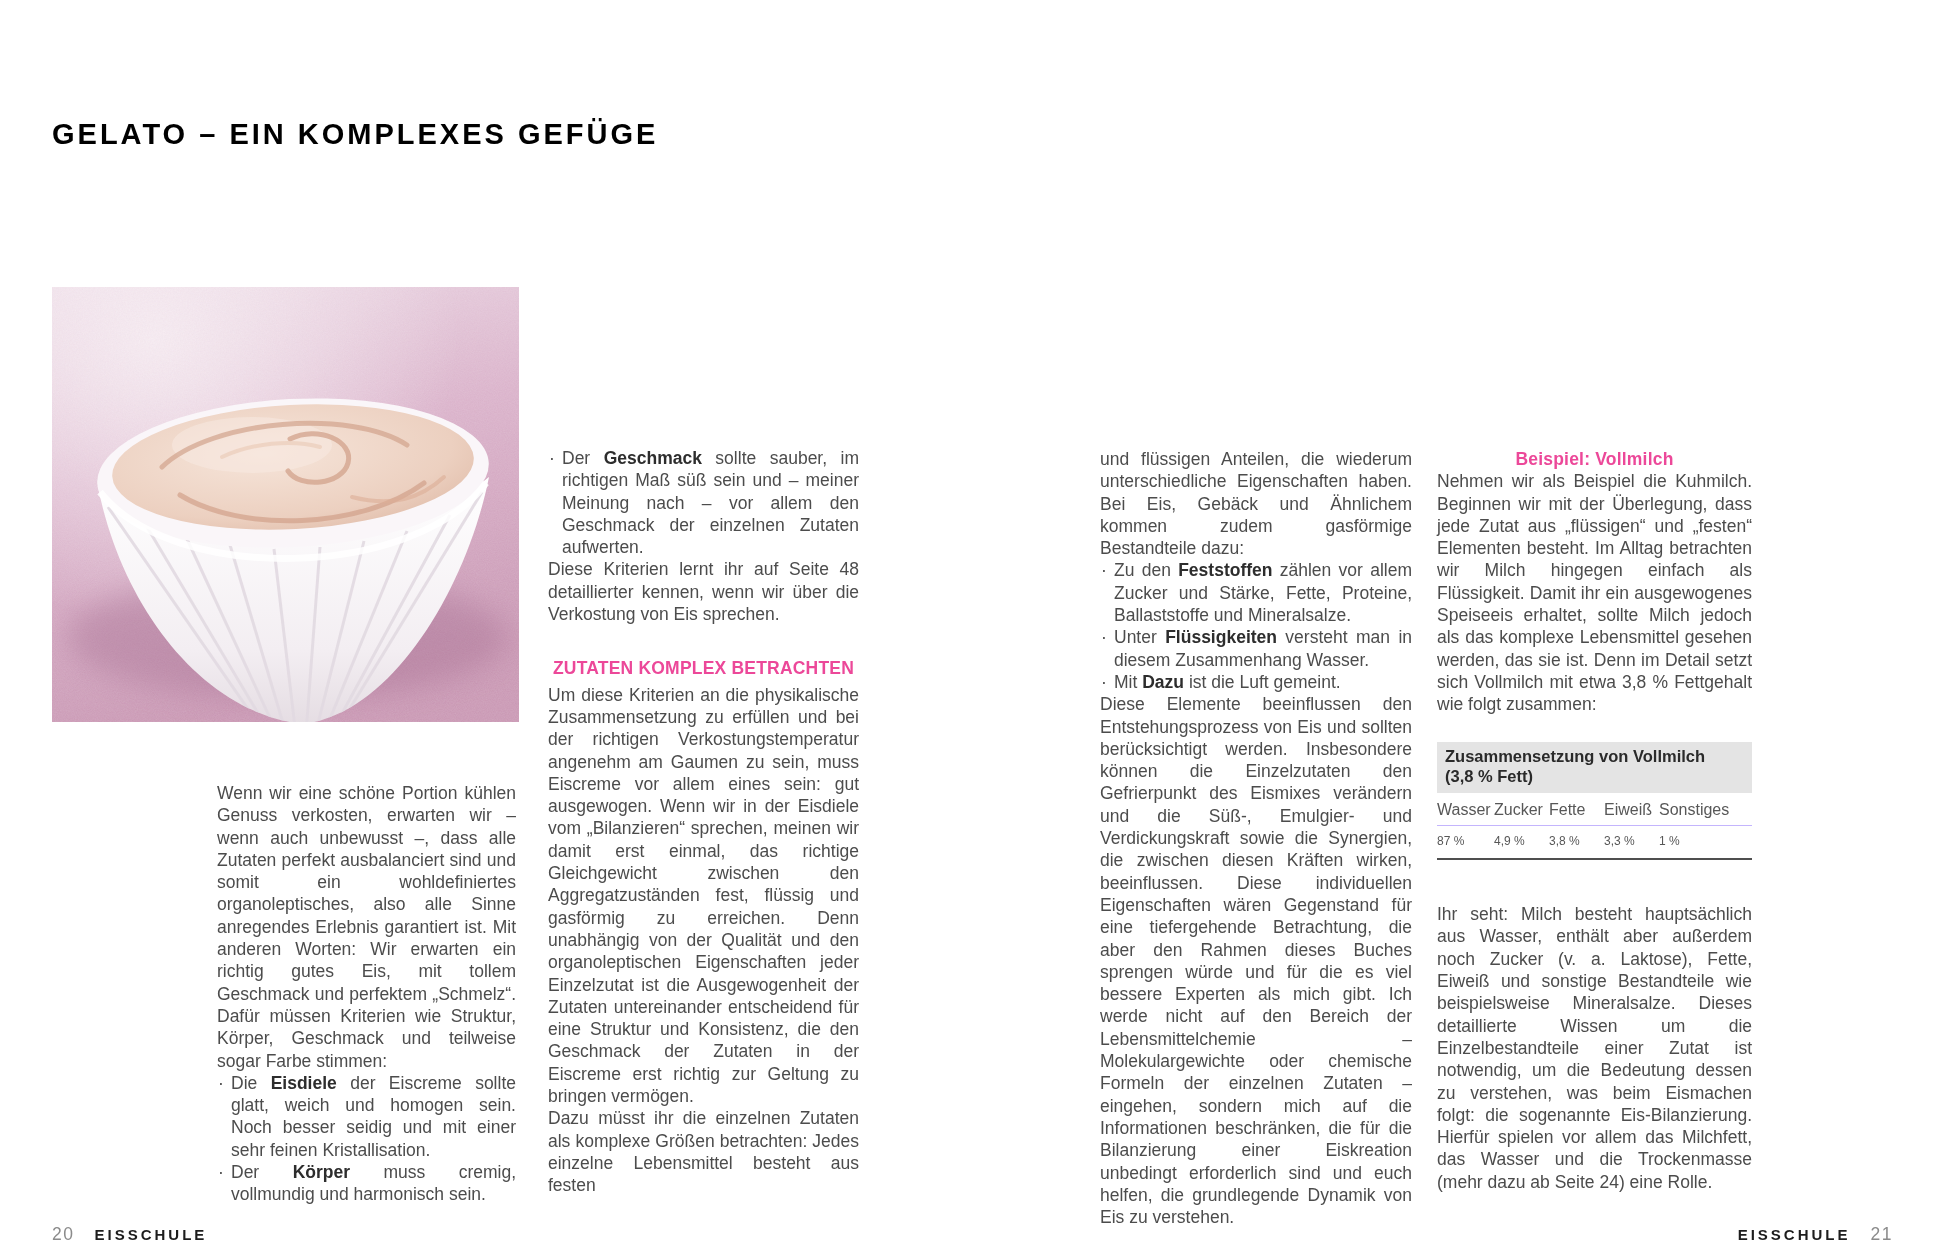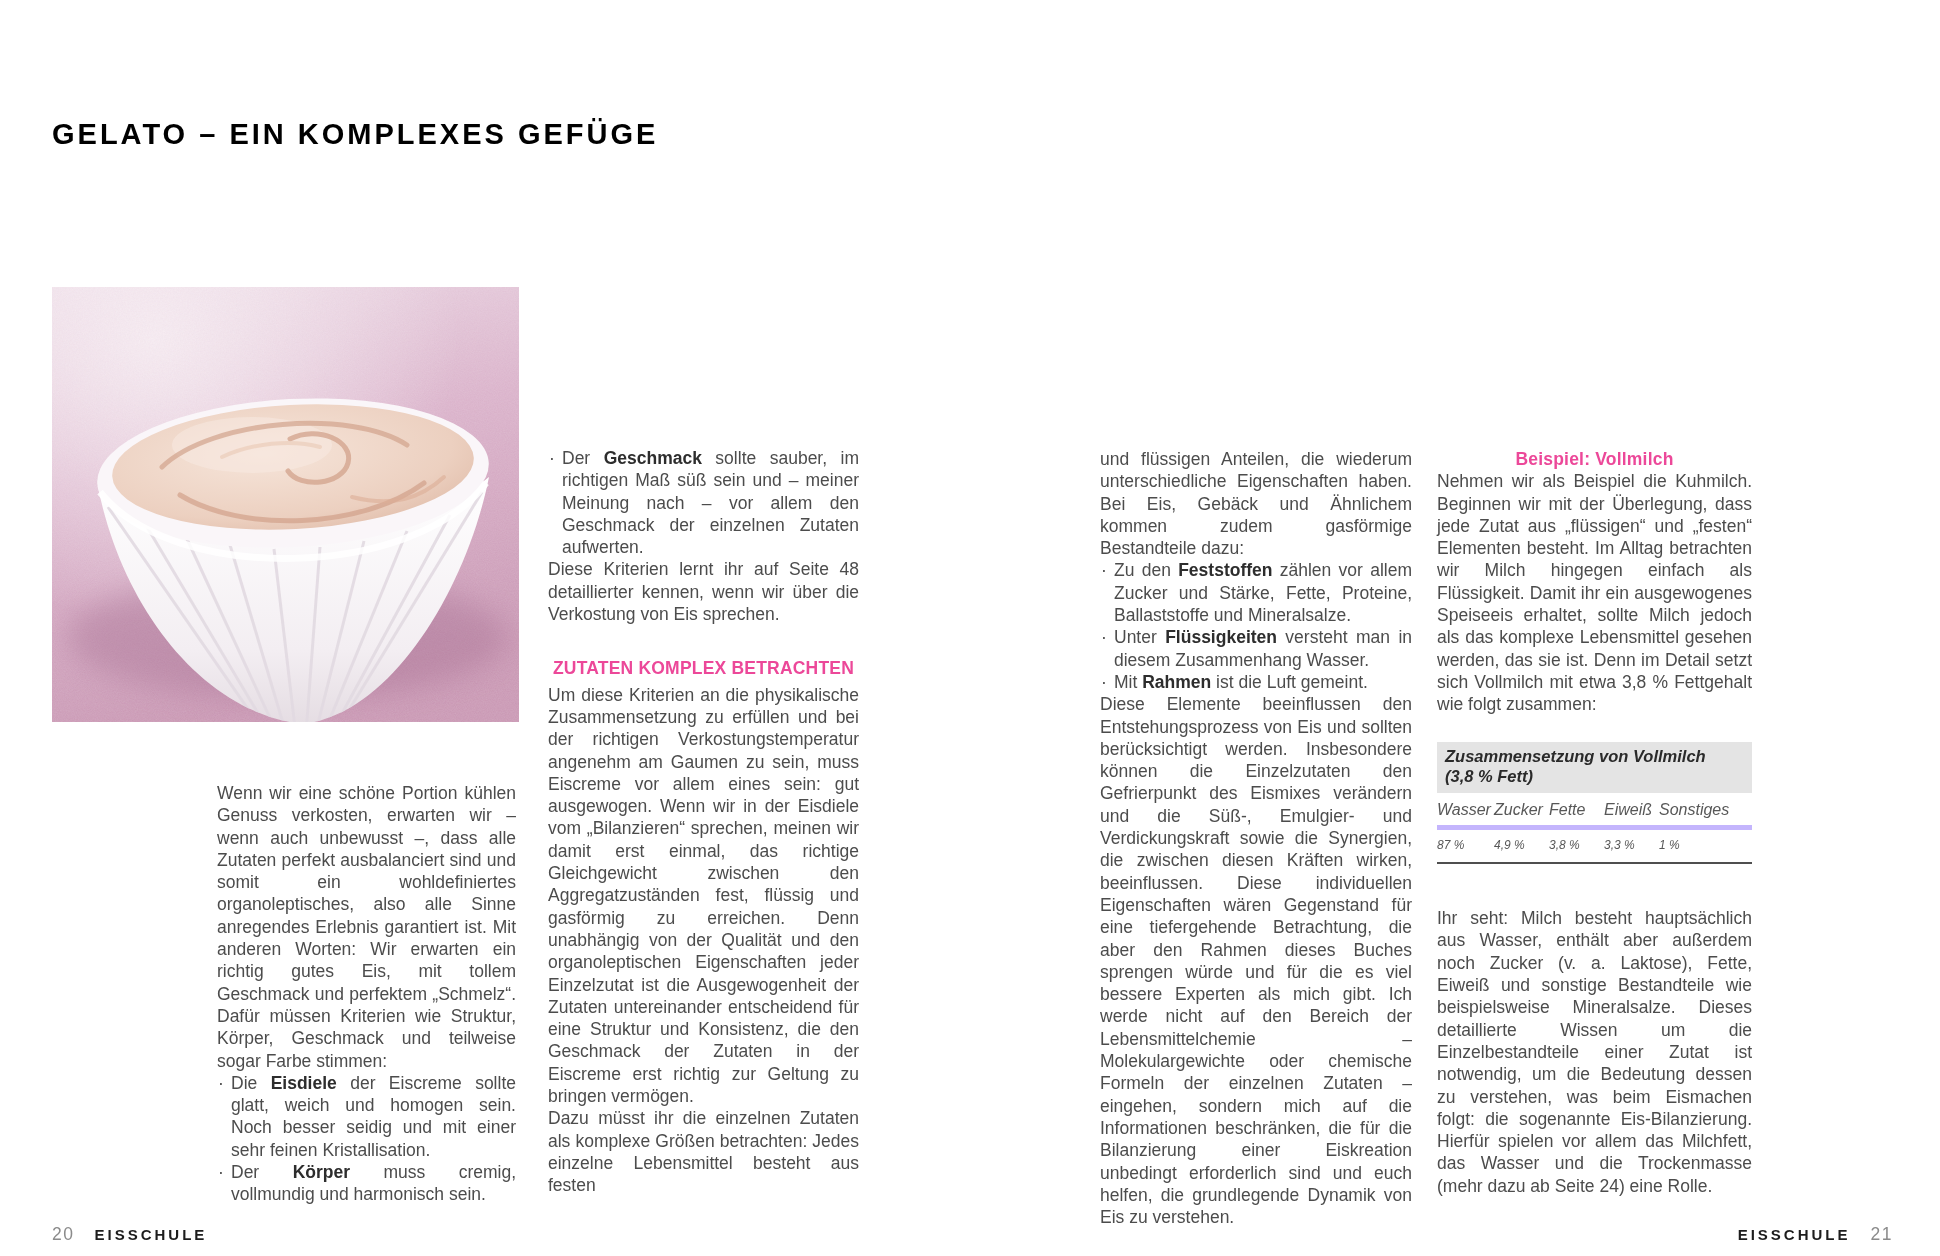--- a/index.html
+++ b/index.html
@@ -21,28 +21,28 @@
   #col4{left:1437px;top:448px;width:315px;}
   .bseg{font-weight:700;color:#2d2d2d;}
   .bullet{position:relative;padding-left:14px;}
   .dot{position:absolute;left:1px;top:0;}
   .shead{
     font-weight:700;color:#ec4899;letter-spacing:0.2px;text-align:center;
     margin:32px 0 4px;font-size:17.5px;line-height:22.3px;
   }
   .shead.first{margin:0;}
   
-  #mtable{margin:26px 0 43px;width:315px;font-style:italic;}
+  #mtable{margin:26px 0 43px;width:315px;}
   .t-title{
     background:#e4e4e4;font-weight:700;color:#2a2a2a;
     padding:4px 8px 7px;font-size:16.5px;line-height:20px;text-align:left;
   }
   .t-cols,.t-vals{display:grid;grid-template-columns:57px 55px 55px 55px auto;text-align:left;}
   .t-cols span{padding:6px 0 4px;color:#575757;font-size:16px;}
-  .t-cols{border-bottom:5px solid #c4b5fd;}
+  .t-cols{border-bottom:1px solid #c4b5fd;}
   .t-vals span{padding:4px 0 6px;color:#575757;font-size:12px;}
   .t-vals{border-bottom:2px solid #4f4f4f;}
   
   .footer{display:flex;gap:20px;align-items:center;top:1224px;}
   #footer-left{left:52px;}
   #footer-right{right:47px;}
   .pagenum{font-size:17.5px;color:#8b8b8b;letter-spacing:1.5px;}
   .booktitle{font-size:15px;font-weight:700;color:#1d1d1d;letter-spacing:3px;}
 </style>
 </head>
@@ -149,21 +149,21 @@
     <div class="bullet">
       <span class="dot">·</span>
       <span><span>Zu den </span><span class="bseg">Feststoffen</span><span> zählen vor allem Zucker und Stärke, Fette, Proteine, Ballaststoffe und Mineralsalze.</span></span>
     </div>
     <div class="bullet">
       <span class="dot">·</span>
       <span><span>Unter </span><span class="bseg">Flüssigkeiten</span><span> versteht man in diesem Zusammenhang Wasser.</span></span>
     </div>
     <div class="bullet">
       <span class="dot">·</span>
-      <span><span>Mit </span><span class="bseg">Rahmen</span><span> ist die Luft gemeint.</span></span>
+      <span><span>Mit </span><span class="bseg">Dazu</span><span> ist die Luft gemeint.</span></span>
     </div>
     <p>Diese Elemente beeinflussen den Entstehungsprozess von Eis und sollten berücksichtigt werden. Insbesondere können die Einzelzutaten den Gefrierpunkt des Eismixes verändern und die Süß-, Emulgier- und Verdickungskraft sowie die Synergien, die zwischen diesen Kräften wirken, beeinflussen. Diese individuellen Eigenschaften wären Gegenstand für eine tiefergehende Betrachtung, die aber den Rahmen dieses Buches sprengen würde und für die es viel bessere Experten als mich gibt. Ich werde nicht auf den Bereich der Lebensmittelchemie – Molekulargewichte oder chemische Formeln der einzelnen Zutaten – eingehen, sondern mich auf die Informationen beschränken, die für die Bilanzierung einer Eiskreation unbedingt erforderlich sind und euch helfen, die grundlegende Dynamik von Eis zu verstehen.</p>
   </div>
 
   <div class="abs col" id="col4">
     <h3 class="shead first">Beispiel: Vollmilch</h3>
     <p>Nehmen wir als Beispiel die Kuhmilch. Beginnen wir mit der Überlegung, dass jede Zutat aus „flüssigen“ und „festen“ Elementen besteht. Im Alltag betrachten wir Milch hingegen einfach als Flüssigkeit. Damit ihr ein ausgewogenes Speiseeis erhaltet, sollte Milch jedoch als das komplexe Lebensmittel gesehen werden, das sie ist. Denn im Detail setzt sich Vollmilch mit etwa 3,8 % Fettgehalt wie folgt zusammen:</p>
 
     <div id="mtable">
       <div class="t-title">

